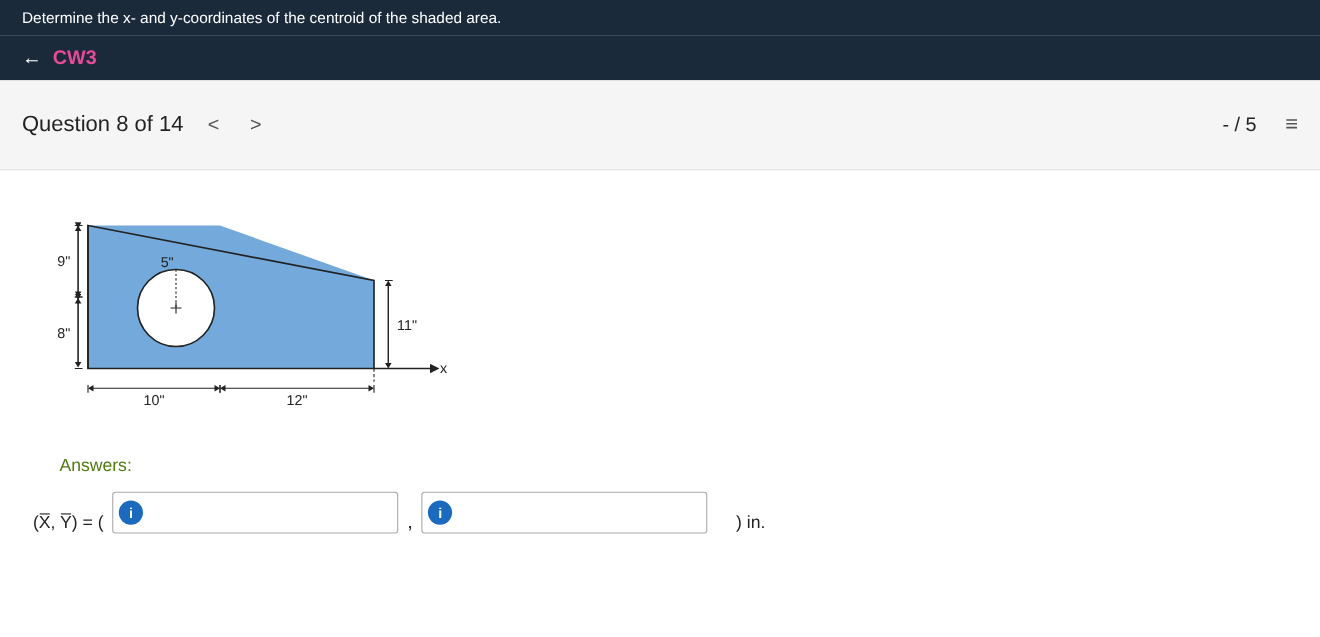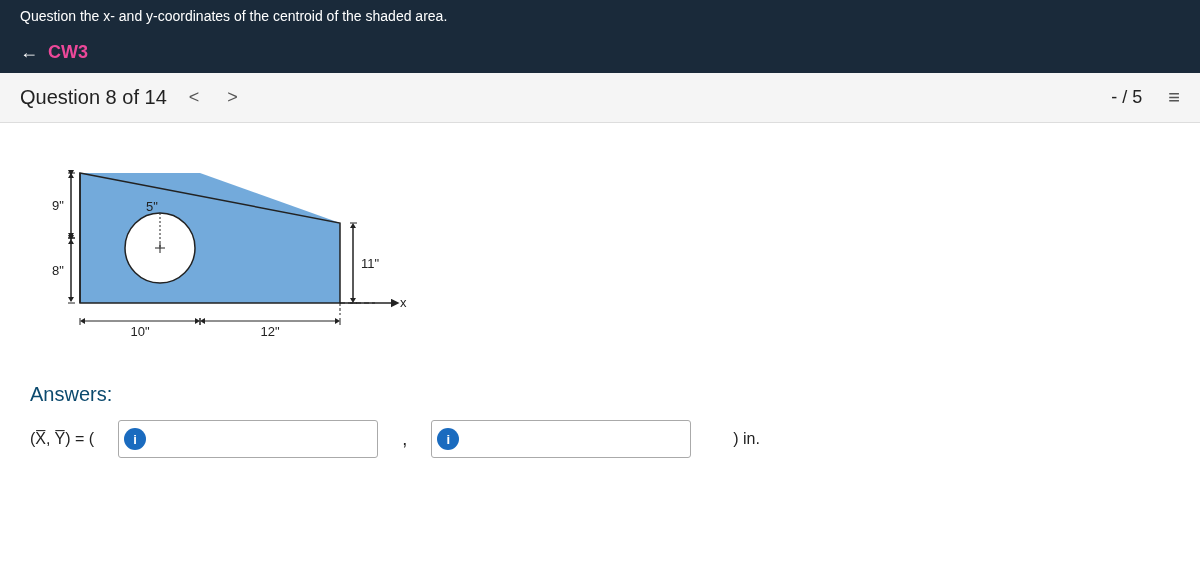--- a/index.html
+++ b/index.html
@@ -32,21 +32,21 @@
       font-weight: bold;
       color: #ec4899;
     }
 
     
     .question-header {
       background: #f5f5f5;
       border-bottom: 1px solid #ddd;
       display: flex;
       align-items: center;
-      padding: 12px 20px;
+      padding: 28px 20px;
       gap: 16px;
     }
     .question-number {
       font-size: 20px;
       font-weight: normal;
       color: #222;
     }
     .nav-chevron {
       font-size: 18px;
       color: #555;
@@ -84,30 +84,31 @@
     .diagram-svg {
       width: 420px;
       height: 210px;
     }
 
     
     .answers-section {
       margin-top: 20px;
     }
     .answers-label {
-      font-size: 20px;
-      color: #0c4a6e;
+      font-size: 16px;
+      color: #4d7c0f;
       margin-bottom: 14px;
+      margin-left: 24px;
     }
 
     
     .input-row {
       display: flex;
-      align-items: center;
-      gap: 24px;
+      align-items: flex-end;
+      gap: 8px;
       font-size: 16px;
       color: #222;
     }
     .eq-label {
       font-size: 16px;
     }
     .input-wrapper {
       position: relative;
       display: flex;
       align-items: center;
@@ -142,21 +143,21 @@
     }
     .unit-label {
       font-size: 16px;
       margin-left: 18px;
     }
   </style>
 </head>
 <body>
 
 <div class="top-banner">
-  <span>Question the x- and y-coordinates of the centroid of the shaded area.</span>
+  <span>Determine the x- and y-coordinates of the centroid of the shaded area.</span>
 </div>
 
 <div class="nav-bar">
   <span class="back-arrow">←</span>
   <span class="course-title">CW3</span>
 </div>
 
 <div class="question-header">
   <span class="question-number">Question 8 of 14</span>
   <span class="nav-chevron">&lt;</span>

